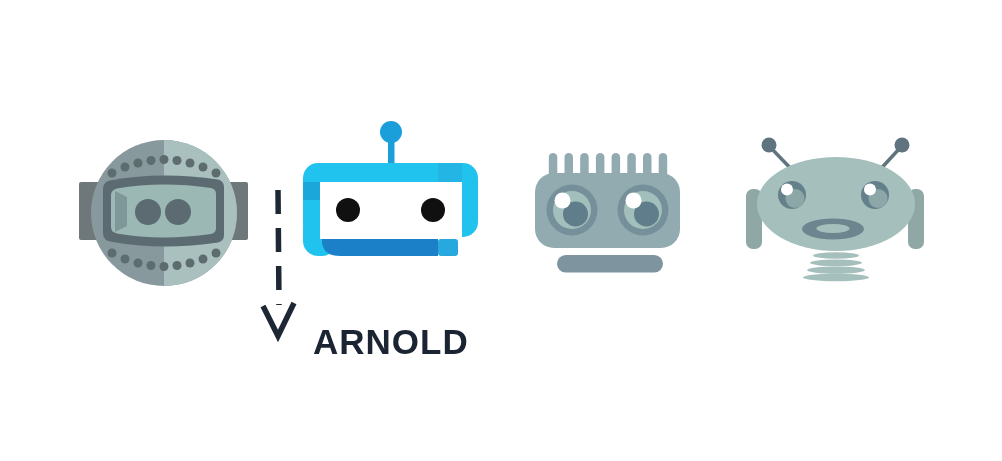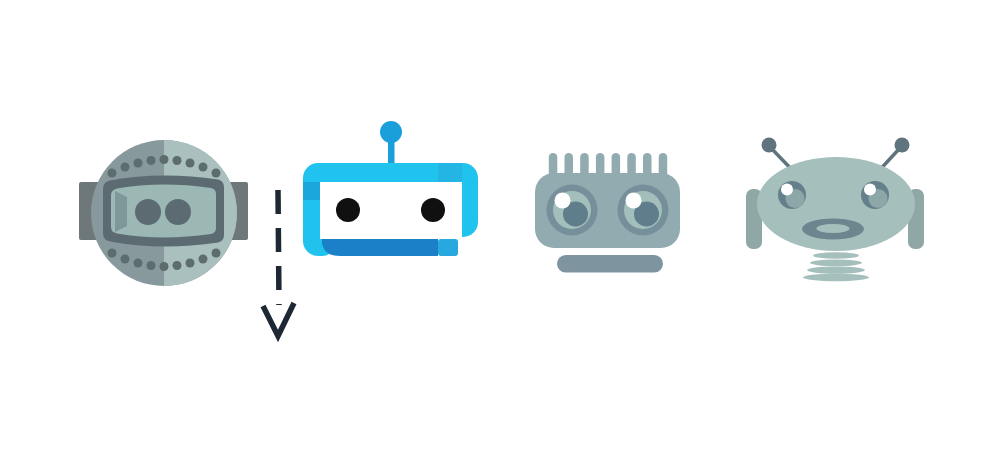--- a/index.html
+++ b/index.html
@@ -61,20 +61,21 @@
       <circle cx="78" cy="94" r="13"></circle>
       <circle cx="108" cy="94" r="13"></circle>
     </g>
   </svg>
 
   <svg class="abs" style="left:256px;top:183px" width="56" height="165" viewBox="0 0 56 165">
     <line x1="22" y1="7" x2="23" y2="122" stroke="#1e2734" stroke-width="5.5" stroke-dasharray="24 14"></line>
     <polyline points="7,123 22,153 38,120" fill="none" stroke="#1e2734" stroke-width="5.5"></polyline>
   </svg>
 
+  <div class="robot-label">ARNOLD</div>
 
   <svg class="abs" style="left:295px;top:105px" width="200" height="160" viewBox="0 0 200 160">
     <g>
       <rect x="93" y="34" width="6.5" height="26" fill="#1b9fdb"></rect>
       <circle cx="96" cy="27" r="11" fill="#1b9fdb"></circle>
     </g>
     <rect x="8" y="58" width="175" height="74" rx="15" fill="#20c3ee"></rect>
     <rect x="8" y="107" width="34" height="44" rx="15" fill="#20c3ee"></rect>
     <rect x="143" y="58" width="24" height="19" fill="#23b5e3"></rect>
     <rect x="8" y="77" width="17" height="18" fill="#1ba7d9"></rect>

